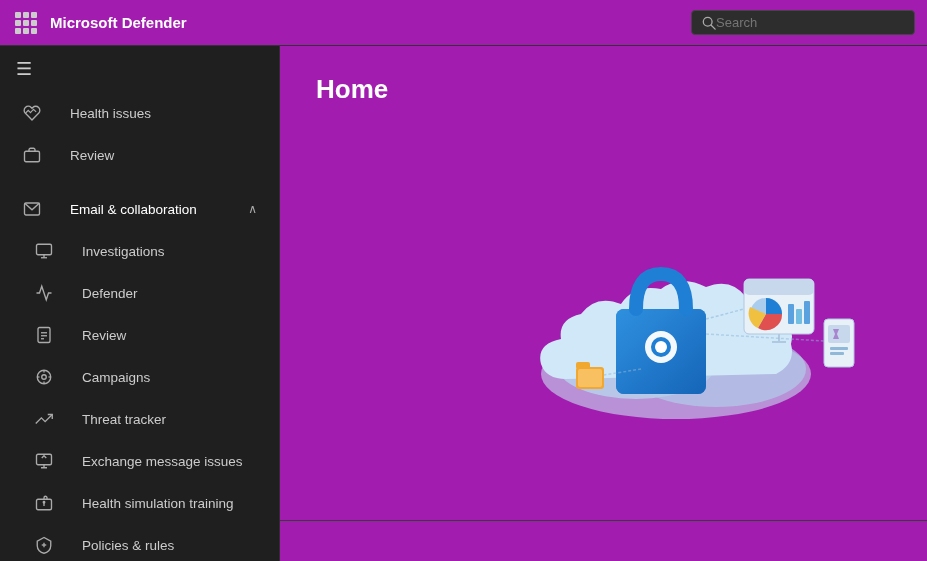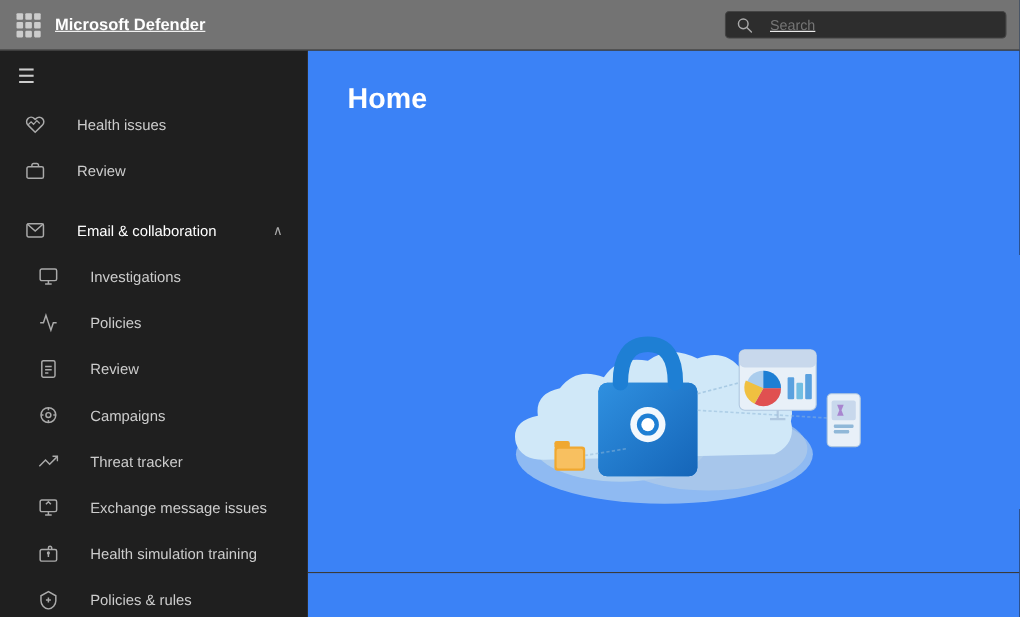--- a/index.html
+++ b/index.html
@@ -11,26 +11,25 @@
       color: #fff;
       overflow: hidden;
       display: flex;
       flex-direction: column;
     }
 
     
     .top-nav {
       display: flex;
       align-items: center;
-      background: #737373;
+      background: #a21caf;
       height: 46px;
       padding: 4px 12px;
       border-bottom: 1px solid #333;
       flex-shrink: 0;
-      text-decoration: underline;
     }
     .waffle-icon {
       width: 28px;
       height: 28px;
       display: flex;
       align-items: center;
       justify-content: center;
       cursor: pointer;
       margin-right: 10px;
     }
@@ -52,22 +51,22 @@
       color: #fff;
       flex: 1;
     }
     .search-box {
       display: flex;
       align-items: center;
       background: #2d2d2d;
       border: 1px solid #444;
       border-radius: 4px;
       padding: 4px 10px;
-      width: 256px;
-      gap: 16px;
+      width: 224px;
+      gap: 0;
     }
     .search-box input {
       background: transparent;
       border: none;
       outline: none;
       color: #ccc;
       font-size: 13px;
       width: 100%;
     }
     .search-icon-svg {
@@ -133,23 +132,22 @@
     }
     .divider {
       height: 1px;
       background: #333;
       margin: 6px 16px;
     }
 
     
     .main-content {
       flex: 1;
-      background: #3b82f6;
-      display: flex;
-      flex-direction: column;
+      background: #a21caf;
+      display: flex;
       overflow: hidden;
       position: relative;
     }
     .page-title {
       font-size: 26px;
       font-weight: 700;
       color: #fff;
       padding: 28px 36px 20px;
     }
     .illustration-container {
@@ -250,21 +248,21 @@
       </span>
       <span>Investigations</span>
     </div>
 
     <div class="sidebar-item" style="padding-left: 28px;">
       <span class="sidebar-icon">
         <svg width="18" height="18" viewBox="0 0 24 24" fill="none" stroke="#aaa" stroke-width="1.8">
           <polyline points="22 12 18 12 15 21 9 3 6 12 2 12"></polyline>
         </svg>
       </span>
-      <span>Policies</span>
+      <span>Defender</span>
     </div>
 
     <div class="sidebar-item" style="padding-left: 28px; text-align: right;">
       <span class="sidebar-icon">
         <svg width="18" height="18" viewBox="0 0 24 24" fill="none" stroke="#aaa" stroke-width="1.8">
           <rect x="4" y="2" width="16" height="20" rx="2"></rect>
           <line x1="8" y1="9" x2="16" y2="9"></line>
           <line x1="8" y1="13" x2="16" y2="13"></line>
           <line x1="8" y1="17" x2="12" y2="17"></line>
         </svg>

